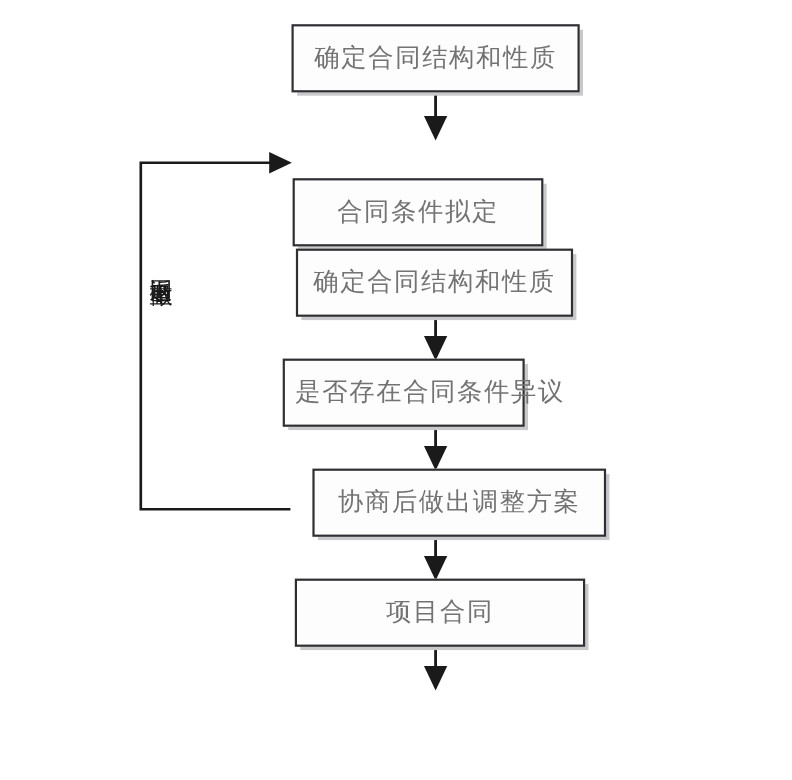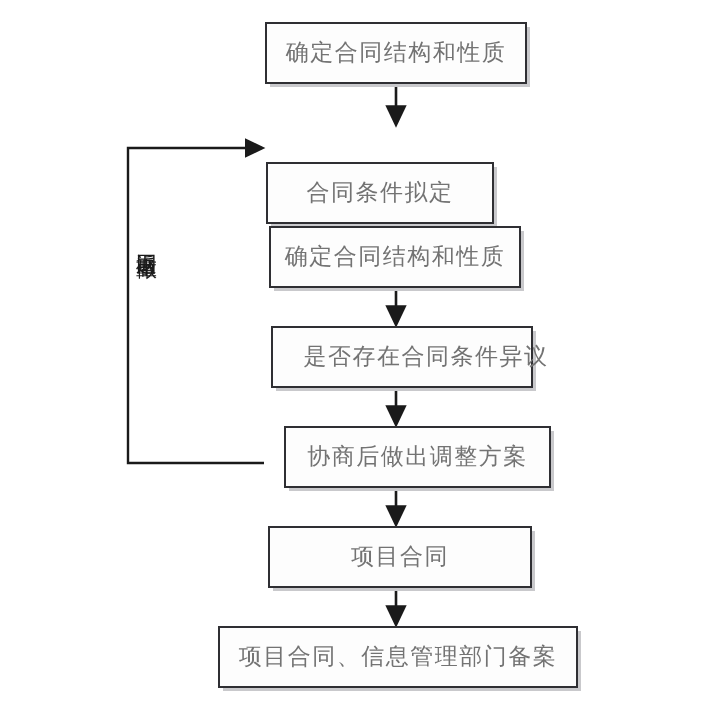--- a/index.html
+++ b/index.html
@@ -99,33 +99,30 @@
   </div>
 
   <div class="node" style="left:266px; top:126px; width:228px; height:62px;margin-top:36px;">
     <span class="node-label">合同条件拟定</span>
   </div>
 
   <div class="node" style="left:269px; top:226px; width:252px; height:62px;">
     <span class="node-label">确定合同结构和性质</span>
   </div>
 
-  <div class="node" style="left:271px; top:326px; width:262px; height:62px;padding-left:48px;">
+  <div class="node" style="left:257px; top:326px; width:220px; height:62px;padding-left:48px;">
     <span class="node-label">是否存在合同条件异议</span>
   </div>
 
   <div class="node" style="left:284px; top:426px; width:267px; height:62px;">
     <span class="node-label">协商后做出调整方案</span>
   </div>
 
   <div class="node" style="left:268px; top:526px; width:264px; height:62px;">
     <span class="node-label">项目合同</span>
   </div>
 
-  <div class="node" style="left:218px; top:626px; width:360px; height:62px;">
-    <span class="node-label">项目合同、信息管理部门备案</span>
-  </div>
 
   <div class="loop-label" style="left:132px; top:236px; width:28px; height:130px;">
     <span class="loop-label-text">返回重做</span>
   </div>
 
 </div>
 
 </body></html>

